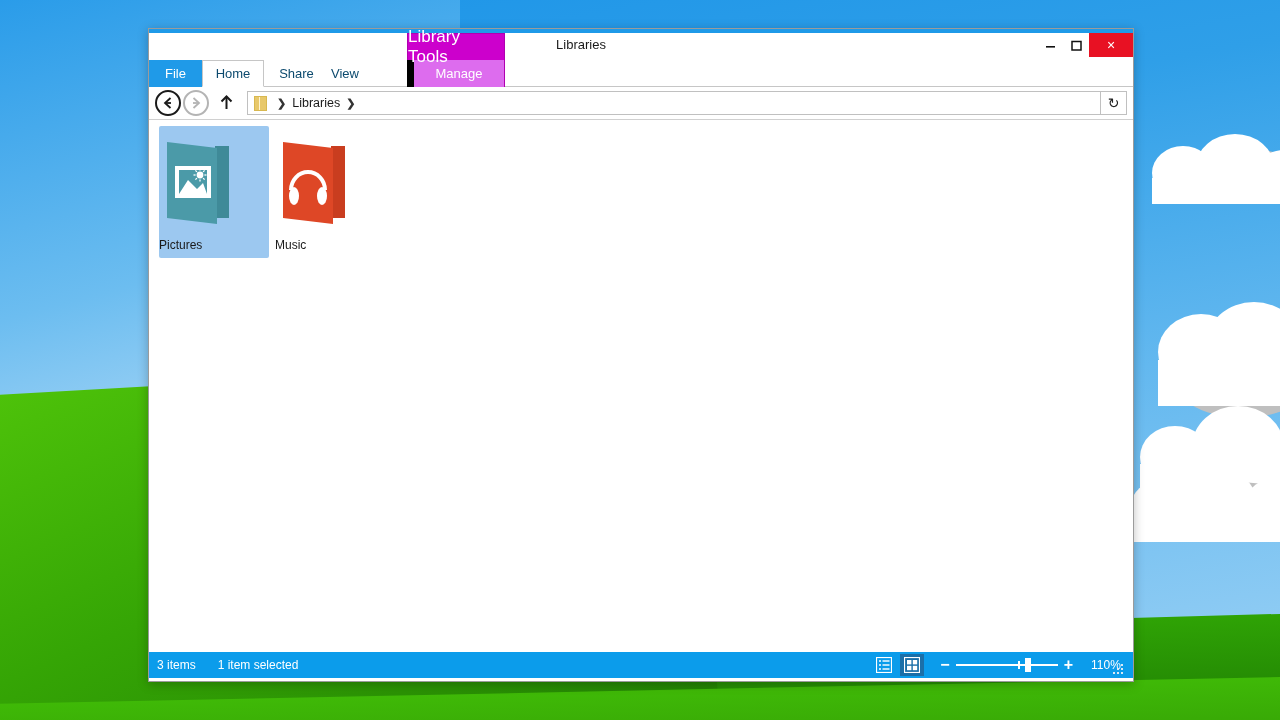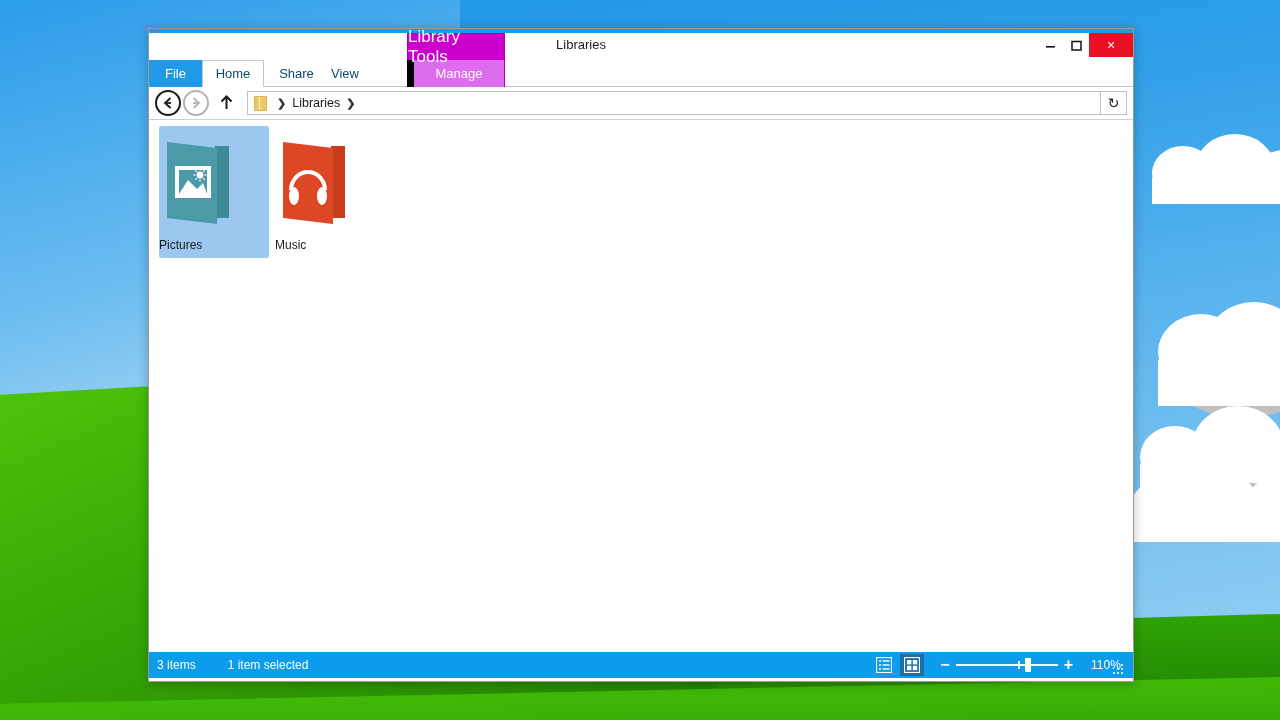--- a/index.html
+++ b/index.html
@@ -180,21 +180,21 @@
   .item.selected { background:#9cc8f0; }
   .item-icon { width:80px; height:100px; position:relative; }
   .item-label { font-size:12px; color:#1a1a1a; margin-top:6px; }
 
   
   .statusbar {
     position:relative; height:26px; background:#0b9ceb;
     display:flex; align-items:center; color:#fff; font-size:12px;
     padding-left:8px;
   }
-  .status-items { margin-right:32px; }
+  .status-items { margin-right:22px; }
   .status-right {
     position:absolute; right:6px; top:0; height:26px;
     display:flex; align-items:center;
   }
   .viewbtn {
     width:24px; height:22px; display:flex; align-items:center; justify-content:center;
     margin-right:4px; cursor:default;
   }
   .viewbtn.active { background:#1b6fa8; }
   .slider { display:flex; align-items:center; margin:0 6px; }

